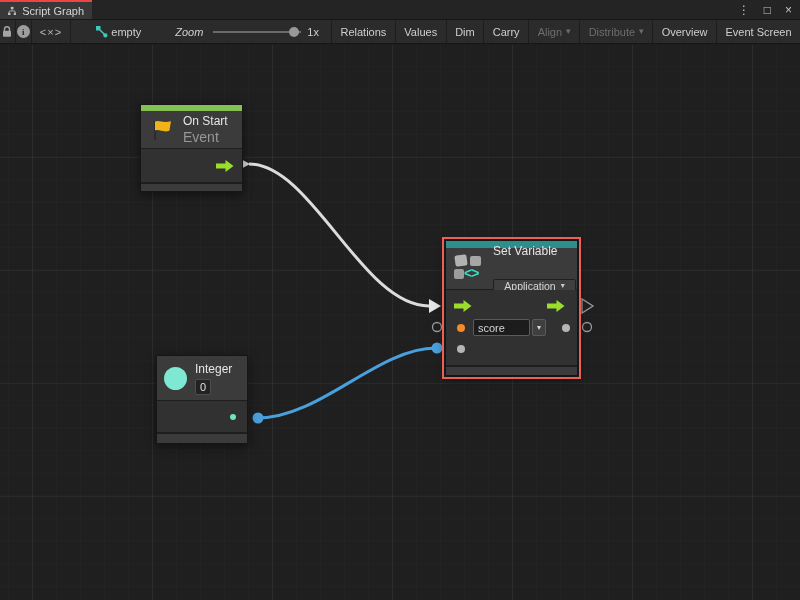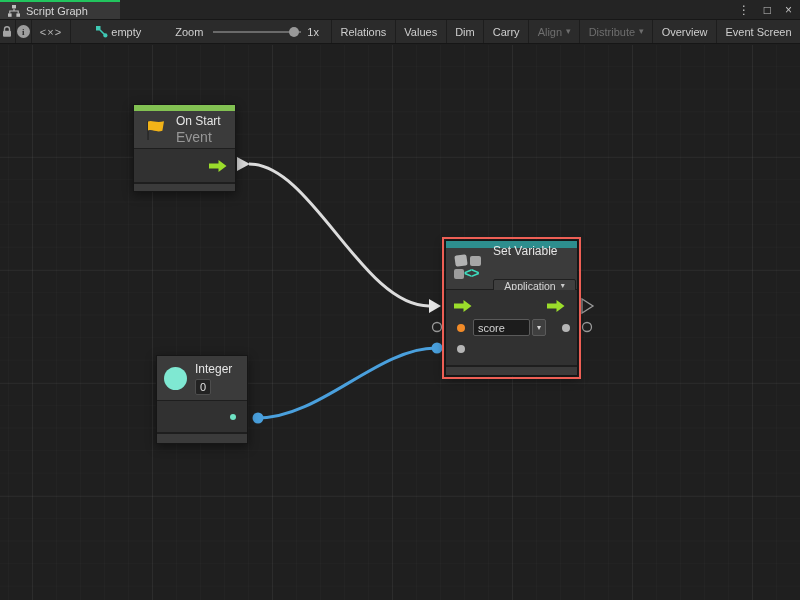--- a/index.html
+++ b/index.html
@@ -2,36 +2,36 @@
 <html><head>
 <meta charset="utf-8">
 <style>
   * { margin:0; padding:0; box-sizing:border-box; }
   html,body { width:800px; height:600px; overflow:hidden; background:#1f1f1f;
     font-family:"Liberation Sans", sans-serif; -webkit-font-smoothing:antialiased; }
 
   
   .tabbar { position:absolute; left:0; top:0; width:800px; height:20px; background:#242424;
     border-bottom:1px solid #171717; display:flex; align-items:stretch; }
-  .tab { width:120px; background:#383838; border-top:2px solid #22c55e; display:flex;
+  .tab { width:92px; background:#383838; border-top:2px solid #ef4444; display:flex;
     align-items:center; gap:6px; padding:0 8px; }
   .tab-title { font-size:11px; color:#d6d6d6; white-space:nowrap; }
   .winctrl { margin-left:auto; display:flex; align-items:center; gap:14px; padding-right:8px; }
   .winctrl span { color:#c2c2c2; font-size:12px; line-height:1; cursor:default; }
 
   
   .toolbar { position:absolute; left:0; top:20px; width:800px; height:24px; background:#2b2b2b;
     border-bottom:1px solid #161616; display:flex; align-items:stretch; font-size:11px; color:#c9c9c9; }
   .tseg { display:flex; align-items:center; justify-content:center; border-right:1px solid #1d1d1d; }
   .tseg.lock { width:26px; } .tseg.info { width:26px; } .tseg.code { width:66px; color:#b9b9b9; letter-spacing:1px; }
   .info-circle { width:13px; height:13px; border-radius:50%; background:#9e9e9e; color:#2b2b2b;
     font-size:9px; font-weight:bold; display:flex; align-items:center; justify-content:center; font-family:"Liberation Serif",serif; }
   .mid { display:flex; align-items:center; }
   .graphref { display:flex; align-items:center; gap:3px; margin-left:24px; color:#cfcfcf; }
-  .zoomlbl { margin-left:34px; color:#cfcfcf; }
+  .zoomlbl { margin-left:34px; color:#cfcfcf;font-style:italic; }
   .slider { position:relative; width:88px; height:24px; margin-left:10px; }
   .slider .track { position:absolute; left:0; right:0; top:11.5px; height:1.5px; background:#6a6a6a; }
   .slider .knob { position:absolute; top:7px; left:76px; width:10px; height:10px; border-radius:50%; background:#989898; }
   .zoomval { margin-left:6px; color:#cfcfcf; }
   .btn-group { margin-left:12px; display:flex; align-items:stretch; border-left:1px solid #1d1d1d; flex:1; }
   .tbtn { display:flex; align-items:center; gap:4px; padding:0 8.5px; border-right:1px solid #1d1d1d;
     color:#cfcfcf; white-space:nowrap; cursor:default;justify-content:center; }
   .tbtn.disabled { color:#6e6e6e; }
   .tbtn:last-child { border-right:none; }
   .caret { font-size:9px; line-height:1; }
@@ -52,21 +52,21 @@
   .node { position:absolute; border:1px solid #161616; background:#313131;
     box-shadow:0 3px 10px rgba(0,0,0,0.45); }
   .stripe { height:6px; }
   .nhead { background:#3b3b3b; border-bottom:1px solid #1e1e1e; display:flex; align-items:center; }
   .nports { background:#313131; position:relative; }
   .nfoot { background:#3b3b3b; border-top:2px solid #1e1e1e; }
   .ntitle { font-size:12px; color:#e6e6e6; line-height:1.25; }
   .nsub { font-size:14px; color:#979797; line-height:1.2; }
 
   
-  .node.onstart { left:133px; top:59px; width:103px; }
+  .node.onstart { left:140px; top:59px; width:103px; }
   .onstart .nhead { height:38px; padding:0 8px; gap:8px; }
   .onstart .nports { height:33px; }
   .onstart .nfoot { height:9px; }
   .port-arrow-r { position:absolute; right:8px; top:50%; transform:translateY(-50%); }
 
   
   .node.setvar { left:445px; top:195px; width:133px; outline:2.5px solid #ee5f55; outline-offset:1px; }
   .setvar .stripe { background:#2d8e8e; height:7px; }
   .setvar .nhead { height:42px; padding:0 8px; gap:7px; }
   .sv-col { display:flex; flex-direction:column; gap:20px; }

